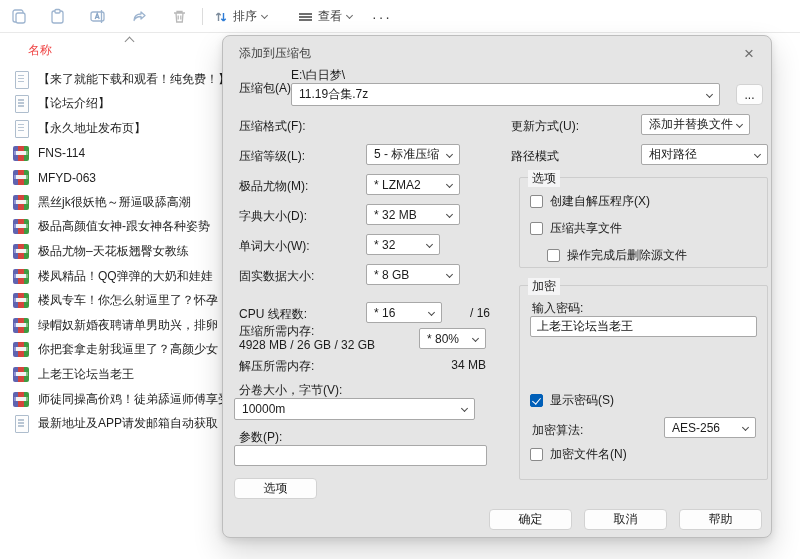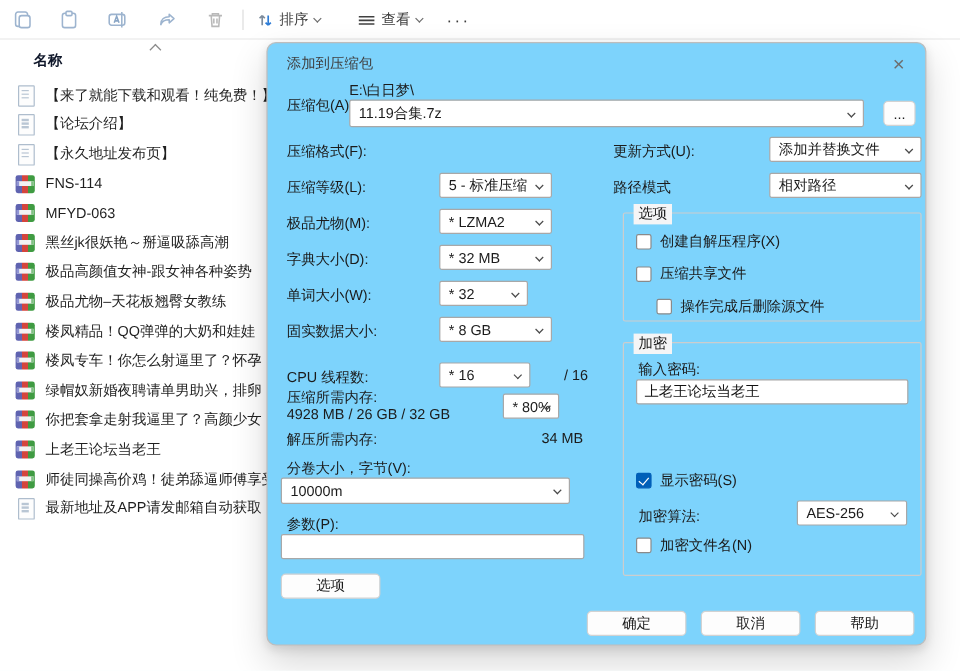--- a/index.html
+++ b/index.html
@@ -13,21 +13,21 @@
   .tb-icon { width:26px; height:26px; display:flex; align-items:center; justify-content:center;
     border-radius:4px; position:absolute; top:3px; }
   .tb-sep { position:absolute; left:202px; top:8px; width:1px; height:17px; background:#dcdcdc; }
   .tb-group { position:absolute; top:4px; height:25px; display:flex; align-items:center; gap:5px;
     padding:0 6px; border-radius:4px; font-size:12px; color:#3b3b3b; }
   .chev-s { width:5px; height:5px; border-right:1.2px solid #6a6a6a; border-bottom:1.2px solid #6a6a6a;
     transform:rotate(45deg); margin-top:-3px; }
   .more-dots { position:absolute; left:368px; top:4px; width:28px; height:25px; display:flex;
     align-items:center; justify-content:center; font-size:14px; letter-spacing:2px; color:#3b3b3b; }
 
-  .col-header { position:absolute; left:28px; top:42px; font-size:12px; color:#0f172a;font-weight:bold; }
+  .col-header { position:absolute; left:28px; top:42px; font-size:12px; color:#ef4444; }
   .sort-caret { position:absolute; left:126px; top:38px; width:7px; height:7px;
     border-left:1.3px solid #8a8a8a; border-top:1.3px solid #8a8a8a; transform:rotate(45deg); }
 
   .file-list { position:absolute; left:0; top:67px; width:222px; list-style:none; }
   .file-row { height:24.6px; display:flex; align-items:center; }
   .ficon { width:17px; height:17px; margin-left:13px; flex:0 0 17px; position:relative; }
   .fname { margin-left:8px; font-size:12px; color:#1f1f1f; white-space:nowrap; }
 
   
   .ficon.doc::before { content:""; position:absolute; left:2px; top:0; width:12px; height:16px;
@@ -35,21 +35,21 @@
   .ficon.doc::after { content:""; position:absolute; left:5px; top:4px; width:6px; height:1.5px;
     background:#b9c6d4; box-shadow:0 3px 0 #b9c6d4, 0 6px 0 #b9c6d4; }
   
   .ficon.archive::before { content:""; position:absolute; left:0; top:1px; width:16px; height:15px;
     background:linear-gradient(90deg,#5f63b0 0 33%, #d4453d 33% 66%, #3f9b42 66% 100%);
     border-radius:2px; }
   .ficon.archive::after { content:""; position:absolute; left:1px; top:6px; width:14px; height:4px;
     background:#f3f3f3; box-shadow:inset 2px 0 0 #8f94d6, inset -2px 0 0 #7fc183; }
 
   
-  .dialog { position:absolute; left:222px; top:35px; width:550px; height:503px; background:#7dd3fc;
+  .dialog { position:absolute; left:222px; top:35px; width:550px; height:503px; background:#e5e5e5;
     border:1px solid #bdbdbd; border-radius:8px;
     box-shadow:0 14px 30px rgba(0,0,0,.16), 0 3px 8px rgba(0,0,0,.10); font-size:12px; }
   .dlg-title { position:absolute; left:16px; top:9px; color:#3f3f3f; }
   .dlg-close { position:absolute; right:10px; top:6px; width:24px; height:24px; display:flex;
     align-items:center; justify-content:center; color:#6d6d6d; font-size:17px; border-radius:4px; }
 
   .lbl { position:absolute; color:#1b1b1b; white-space:nowrap; }
   .combo { position:absolute; height:21px; background:#fff; border:1px solid #a8a8a8;
     border-radius:2px; display:flex; align-items:center; padding:0 18px 0 7px; white-space:nowrap; }
   .combo .chev { position:absolute; right:7px; top:7px; width:5px; height:5px;
@@ -243,41 +243,41 @@
 
     <div class="lbl" style="left:16px; top:270px">CPU 线程数:</div>
     <div class="combo" style="left:143px; top:266px; width:76px">
         <span>* 16</span>
         <span class="chev"></span>
       </div>
     <div class="lbl" style="left:247px; top:270px">/ 16</div>
 
     <div class="lbl" style="left:16px; top:287px">压缩所需内存:</div>
     <div class="lbl" style="left:16px; top:302px">4928 MB / 26 GB / 32 GB</div>
-    <div class="combo" style="left:196px; top:292px; width:47px">
+    <div class="combo" style="left:196px; top:292px; width:67px">
         <span>* 80%</span>
         <span class="chev"></span>
       </div>
 
     <div class="lbl" style="left:16px; top:322px">解压所需内存:</div>
     <div class="lbl" style="left:220px; top:322px; width:43px; text-align:right">34 MB</div>
 
     <div class="lbl" style="left:16px; top:346px">分卷大小，字节(V):</div>
     <div class="combo" style="left:11px; top:362px; width:241px; height:22px">
         <span>10000m</span>
         <span class="chev"></span>
       </div>
 
     <div class="lbl" style="left:16px; top:393px">参数(P):</div>
     <input class="tinput" style="left: 11px; top: 409px; width: 253px;" value="">
 
     <div class="btn" style="left:11px; top:442px; width:83px">选项</div>
 
     <div class="lbl" style="left:288px; top:82px">更新方式(U):</div>
-    <div class="combo" style="left:418px; top:78px; width:127px">
+    <div class="combo" style="left:418px; top:78px; width:109px">
         <span>添加并替换文件</span>
         <span class="chev"></span>
       </div>
 
     <div class="lbl" style="left:288px; top:112px">路径模式</div>
     <div class="combo" style="left:418px; top:108px; width:127px">
         <span>相对路径</span>
         <span class="chev"></span>
       </div>
 

